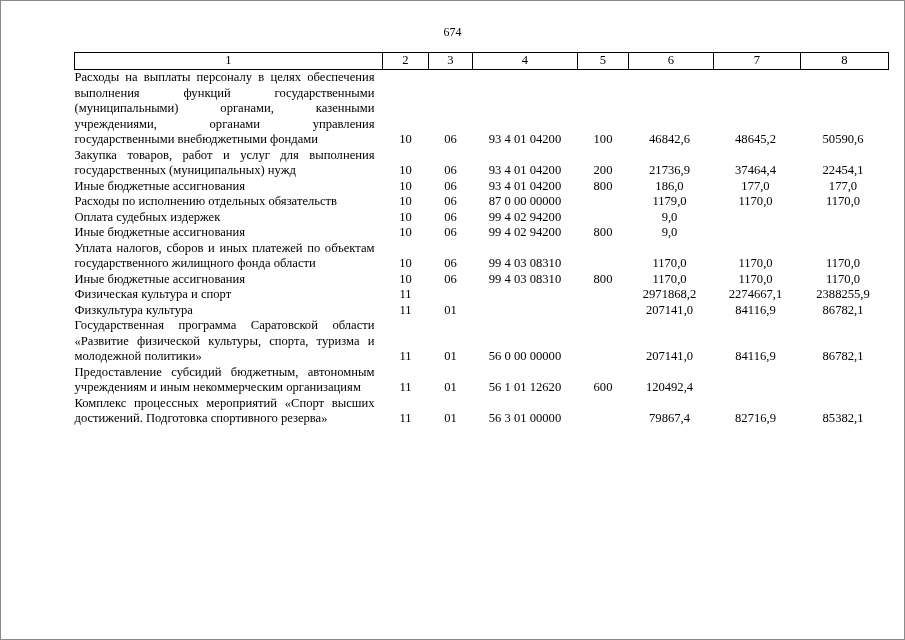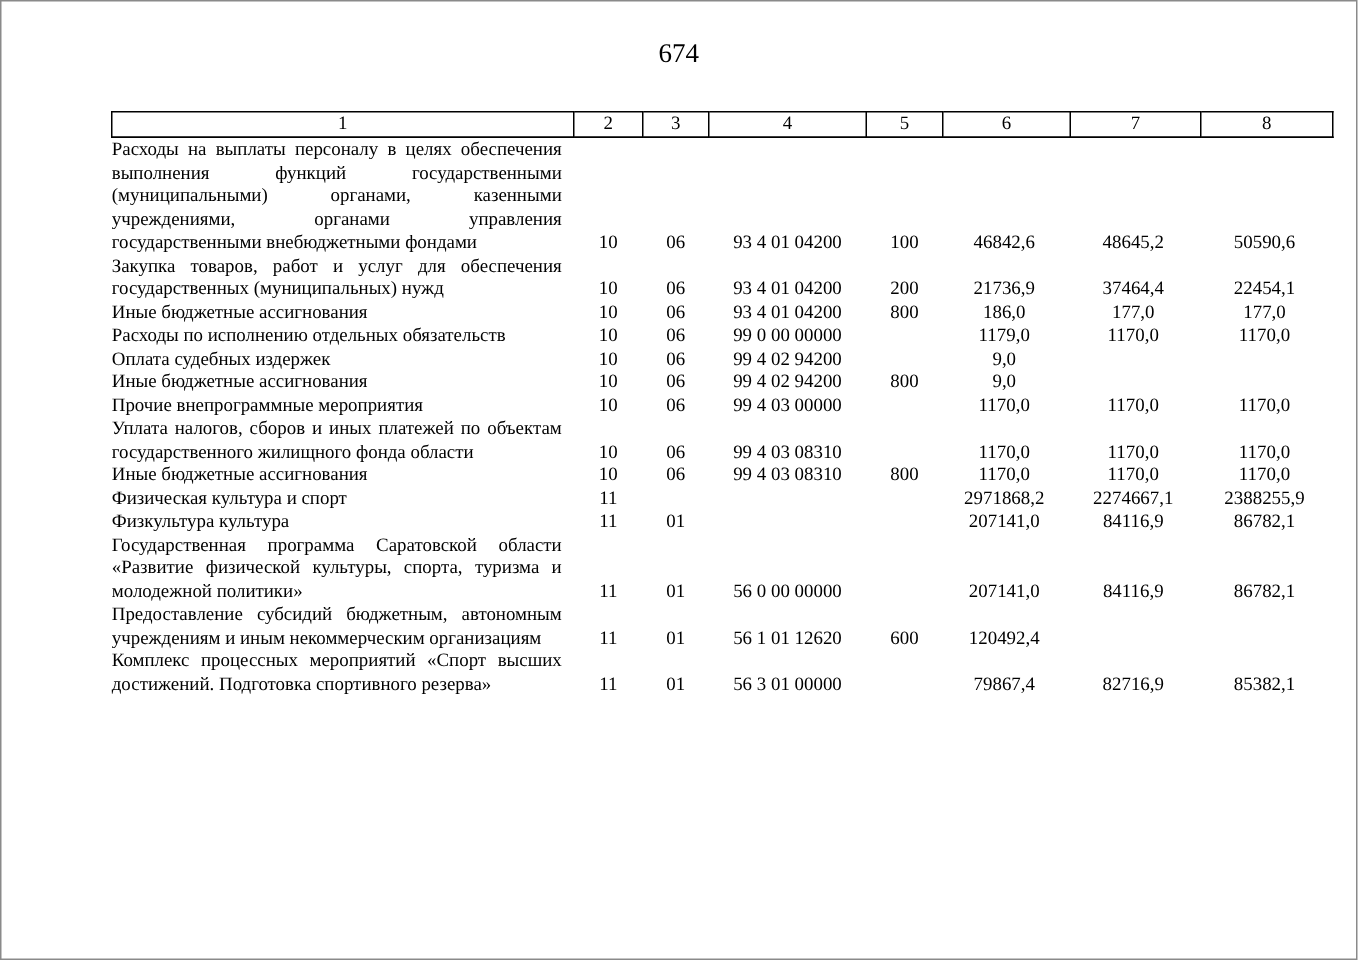--- a/index.html
+++ b/index.html
@@ -12,23 +12,23 @@
     height: 640px;
     position: relative;
     overflow: hidden;
     font-family: "Liberation Serif", serif;
     color: #000;
     box-sizing: border-box;
     border: 1px solid #8a8a8a;
   }
   .page-number {
     text-align: center;
-    font-size: 18px;
+    font-size: 12px;
     padding-top: 24px;
-    margin-bottom: 28px;
+    margin-bottom: 12px;
   }
   table.budget {
     border-collapse: collapse;
     table-layout: fixed;
     margin-left: 73px;
     width: 806px;
     font-size: 12.6px;
     line-height: 15.5px;
   }
   thead th {
@@ -83,21 +83,21 @@
         <td class="col1">Расходы на выплаты персоналу в целях обеспечения выполнения функций государственными (муниципальными) органами, казенными учреждениями, органами управления государственными внебюджетными фондами</td>
         <td class="col2">10</td>
         <td class="col3">06</td>
         <td class="col4">93 4 01 04200</td>
         <td class="col5">100</td>
         <td class="col6">46842,6</td>
         <td class="col7">48645,2</td>
         <td class="col8">50590,6</td>
       </tr>
       <tr>
-        <td class="col1">Закупка товаров, работ и услуг для обеспечения государственных (муниципальных) нужд</td>
+        <td class="col1">Закупка товаров, работ и услуг для выполнения государственных (муниципальных) нужд</td>
         <td class="col2">10</td>
         <td class="col3">06</td>
         <td class="col4">93 4 01 04200</td>
         <td class="col5">200</td>
         <td class="col6">21736,9</td>
         <td class="col7">37464,4</td>
         <td class="col8">22454,1</td>
       </tr>
       <tr>
         <td class="col1">Иные бюджетные ассигнования</td>
@@ -106,21 +106,21 @@
         <td class="col4">93 4 01 04200</td>
         <td class="col5">800</td>
         <td class="col6">186,0</td>
         <td class="col7">177,0</td>
         <td class="col8">177,0</td>
       </tr>
       <tr>
         <td class="col1">Расходы по исполнению отдельных обязательств</td>
         <td class="col2">10</td>
         <td class="col3">06</td>
-        <td class="col4">99 0 00 00000</td>
+        <td class="col4">87 0 00 00000</td>
         <td class="col5"></td>
         <td class="col6">1179,0</td>
         <td class="col7">1170,0</td>
         <td class="col8">1170,0</td>
       </tr>
       <tr>
         <td class="col1">Оплата судебных издержек</td>
         <td class="col2">10</td>
         <td class="col3">06</td>
         <td class="col4">99 4 02 94200</td>
@@ -133,30 +133,20 @@
         <td class="col1">Иные бюджетные ассигнования</td>
         <td class="col2">10</td>
         <td class="col3">06</td>
         <td class="col4">99 4 02 94200</td>
         <td class="col5">800</td>
         <td class="col6">9,0</td>
         <td class="col7"></td>
         <td class="col8"></td>
       </tr>
       <tr>
-        <td class="col1">Прочие внепрограммные мероприятия</td>
-        <td class="col2">10</td>
-        <td class="col3">06</td>
-        <td class="col4">99 4 03 00000</td>
-        <td class="col5"></td>
-        <td class="col6">1170,0</td>
-        <td class="col7">1170,0</td>
-        <td class="col8">1170,0</td>
-      </tr>
-      <tr>
         <td class="col1">Уплата налогов, сборов и иных платежей по объектам государственного жилищного фонда области</td>
         <td class="col2">10</td>
         <td class="col3">06</td>
         <td class="col4">99 4 03 08310</td>
         <td class="col5"></td>
         <td class="col6">1170,0</td>
         <td class="col7">1170,0</td>
         <td class="col8">1170,0</td>
       </tr>
       <tr>

